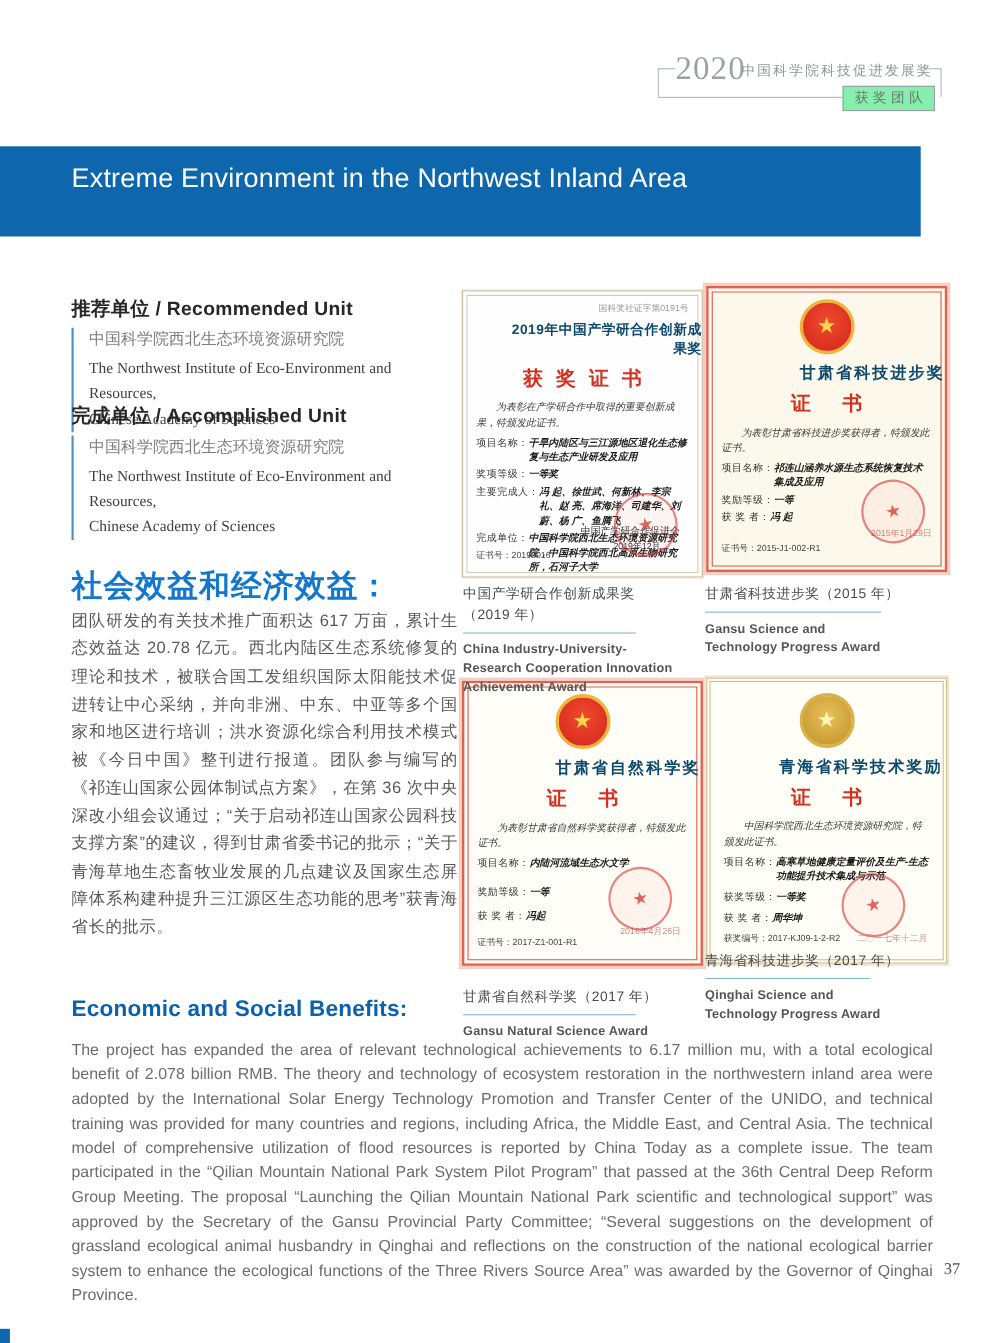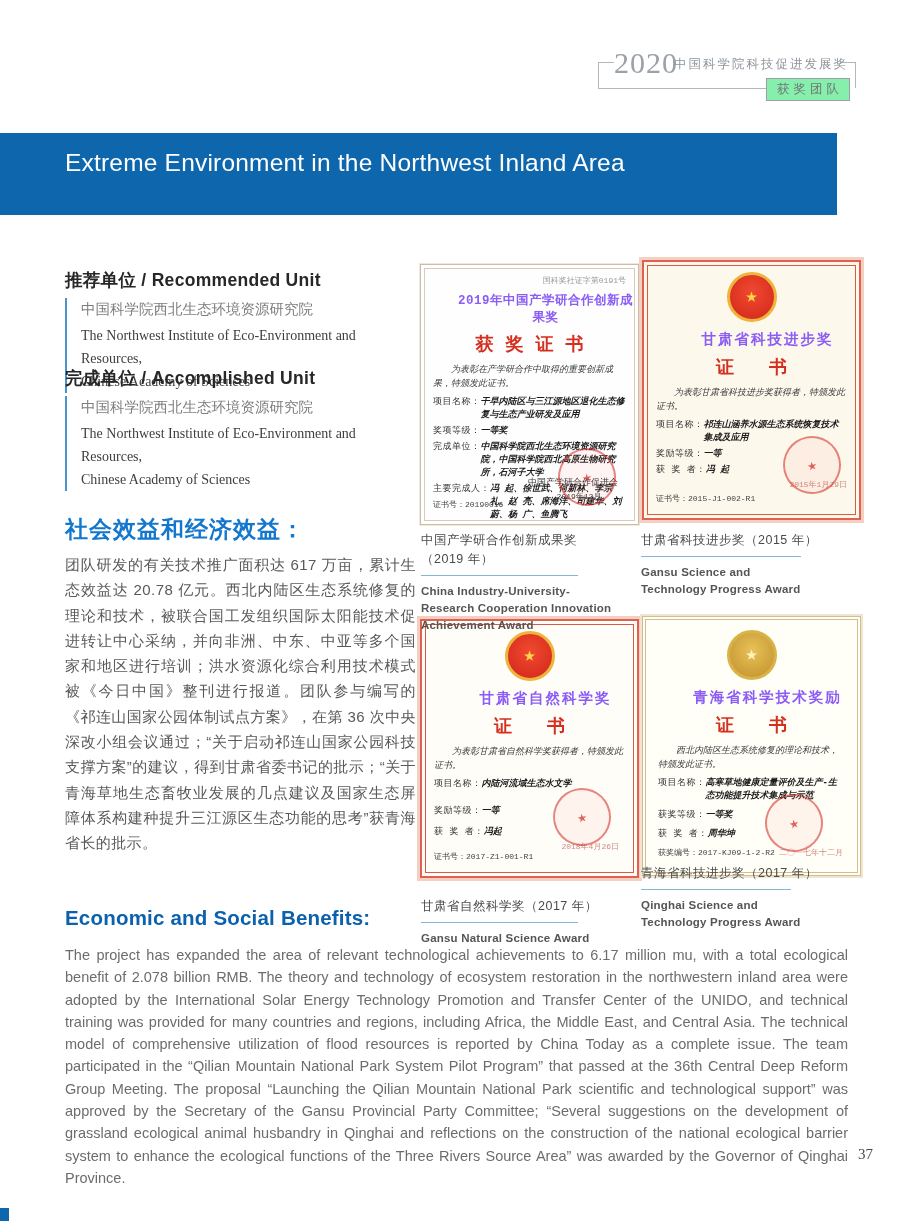--- a/index.html
+++ b/index.html
@@ -18,39 +18,39 @@
   
   .banner{position:absolute;left:0;top:133px;width:837px;height:82px;background:#0e67ad;
     color:#ffffff;padding:13px 0 0 65px;box-sizing:border-box;}
   .banner .l1{font-size:24.5px;line-height:34px;word-spacing:5px;letter-spacing:.2px;}
   .banner .l2{font-size:24.5px;line-height:34px;letter-spacing:.2px;}
   
   .h-unit{position:absolute;left:65px;font-size:17.5px;font-weight:bold;color:#272727;letter-spacing:.3px;}
   .unit-block{position:absolute;left:65px;width:348px;border-left:2px solid #4b93cc;padding-left:14px;box-sizing:border-box;}
   .unit-block .cn{font-size:14.5px;color:#7c7d7f;line-height:22px;margin-bottom:4px;}
   .unit-block .en{font-family:"Liberation Serif",serif;font-size:14px;color:#3e3e3e;line-height:23px;}
-  .h-cn{position:absolute;left:65px;top:514px;font-size:23px;font-weight:bold;color:#1377cd;letter-spacing:1px;}
+  .h-cn{position:absolute;left:65px;top:514px;font-size:28px;font-weight:bold;color:#1377cd;letter-spacing:1px;}
   .cn-body{position:absolute;left:65px;top:552px;width:351px;font-size:15px;line-height:25.3px;
     color:#58595b;text-align:justify;letter-spacing:.4px;}
   
   .h-en{position:absolute;left:65px;top:906px;font-size:20.5px;font-weight:bold;color:#0b61ae;letter-spacing:.2px;}
   .en-body{position:absolute;left:65px;top:944px;width:783px;font-size:14.5px;line-height:22.3px;
     color:#6b6c6e;text-align:justify;}
   
-  .cert{position:absolute;box-sizing:border-box;font-family:Liberation Mono, monospace;}
+  .cert{position:absolute;box-sizing:border-box;font-family:Liberation Sans, sans-serif;}
   .cert-cxy{left:420px;top:264px;width:219px;height:261px;background:#fefefe;
     border:1px solid #cbbda6;box-shadow:0 0 0 1px #efe9dd, inset 0 0 0 3px #fff, inset 0 0 0 4px #d8ccb6;}
   .cert-gsjb{left:642px;top:260px;width:219px;height:260px;background:#fdf8ec;
     border:2px solid #e2604e;box-shadow:0 0 0 3px #f3cfc4, inset 0 0 0 3px #fdf8ec, inset 0 0 0 4px #d85a48;}
   .cert-gszr{left:420px;top:619px;width:219px;height:259px;background:#fffdf8;
     border:2px solid #e2604e;box-shadow:0 0 0 3px #f3cfc4, inset 0 0 0 3px #fffdf8, inset 0 0 0 4px #d85a48;}
   .cert-qh{left:642px;top:616px;width:219px;height:260px;background:#fffef7;
     border:4px double #d2bd8e;box-shadow:0 0 0 2px #efe6d2;}
   .cert .doc-no{font-size:8px;color:#999;text-align:right;padding:10px 12px 0 0;}
-  .cert .c-title{color:#8b5cf6;font-weight:bold;text-align:center;padding-left:32px;}
+  .cert .c-title{color:#0c4a6e;font-weight:bold;text-align:right;padding-left:32px;}
   .cert-cxy .c-title{font-size:12.5px;margin-top:6px;letter-spacing:.5px;}
   .cert-gsjb .c-title,.cert-gszr .c-title,.cert-qh .c-title{font-size:14.5px;letter-spacing:2px;margin-top:8px;}
   .cert .c-sub{color:#d42f1f;font-weight:bold;text-align:center;font-size:18px;letter-spacing:12px;padding-left:12px;margin-top:6px;}
   .cert .c-body{font-size:9px;color:#3a3a3a;line-height:1.55;margin:8px 12px 4px 12px;text-indent:2em;font-style:italic;}
   .cert .crow{display:flex;margin:3px 12px 0 12px;font-size:9px;line-height:1.45;}
   .cert .crow .lbl{color:#333;white-space:nowrap;letter-spacing:.5px;}
   .cert .crow .val{color:#1c1c1c;font-style:italic;font-weight:bold;}
   .cert .c-no{position:absolute;left:12px;bottom:14px;font-size:8px;color:#444;}
   .cert .foot-right{position:absolute;right:10px;bottom:22px;width:110px;text-align:center;font-size:9px;color:#333;}
   .cert .foot-right .fr-date{font-size:8px;margin-top:2px;padding-left:12px;}
@@ -124,26 +124,26 @@
     <div class="c-body">为表彰在产学研合作中取得的重要创新成果，特颁发此证书。</div>
     <div class="crow">
       <span class="lbl">项目名称：</span>
       <span class="val">干旱内陆区与三江源地区退化生态修复与生态产业研发及应用</span>
     </div>
     <div class="crow">
       <span class="lbl">奖项等级：</span>
       <span class="val">一等奖</span>
     </div>
     <div class="crow">
+      <span class="lbl">主要完成人：</span>
+      <span class="val">冯 起、徐世武、何新林、李宗礼、赵 亮、席海洋、司建华、刘 蔚、杨 广、鱼腾飞</span>
+    </div>
+    <div class="crow">
       <span class="lbl">完成单位：</span>
       <span class="val">中国科学院西北生态环境资源研究院，中国科学院西北高原生物研究所，石河子大学</span>
-    </div>
-    <div class="crow">
-      <span class="lbl">主要完成人：</span>
-      <span class="val">冯 起、徐世武、何新林、李宗礼、赵 亮、席海洋、司建华、刘 蔚、杨 广、鱼腾飞</span>
     </div>
     <div class="c-no">证书号：20190016</div>
     <div class="foot-right">
       <div>中国产学研合作促进会</div>
       <div class="fr-date">2019年12月</div>
     </div>
     <div class="seal" style="right:22px;bottom:18px;">★</div>
   </div>
 
   <div class="cert cert-gsjb">
@@ -193,21 +193,21 @@
     <div class="seal" style="right:26px;bottom:30px;">★</div>
     <div class="seal-date" style="right:18px;bottom:24px;">2018年4月26日</div>
   </div>
 
   <div class="cert cert-qh">
     <div class="emblem gold">
         <span class="star">★</span>
       </div>
     <div class="c-title">青海省科学技术奖励</div>
     <div class="c-sub">证 书</div>
-    <div class="c-body">西北内陆区生态系统修复的理论和技术，特颁发此证书。</div>
+    <div class="c-body">中国科学院西北生态环境资源研究院，特颁发此证书。</div>
     <div class="crow">
       <span class="lbl">项目名称：</span>
       <span class="val">高寒草地健康定量评价及生产-生态功能提升技术集成与示范</span>
     </div>
     <div class="crow" style="margin-top:6px;">
       <span class="lbl">获奖等级：</span>
       <span class="val">一等奖</span>
     </div>
     <div class="crow" style="margin-top:6px;">
       <span class="lbl">获 奖 者：</span>

